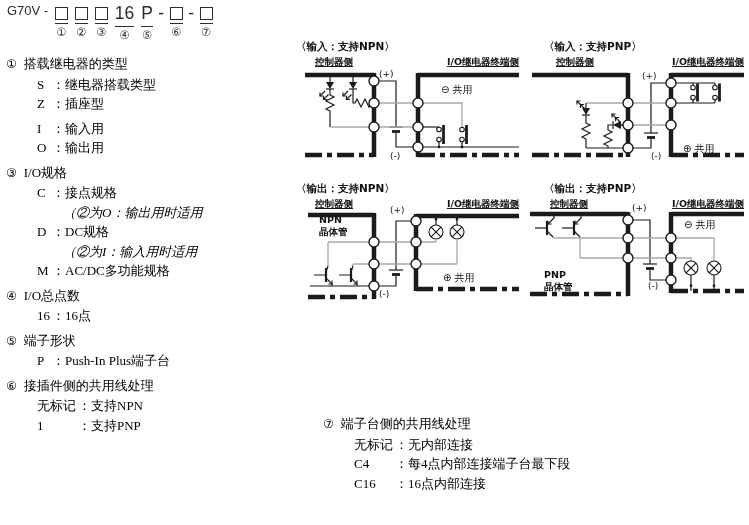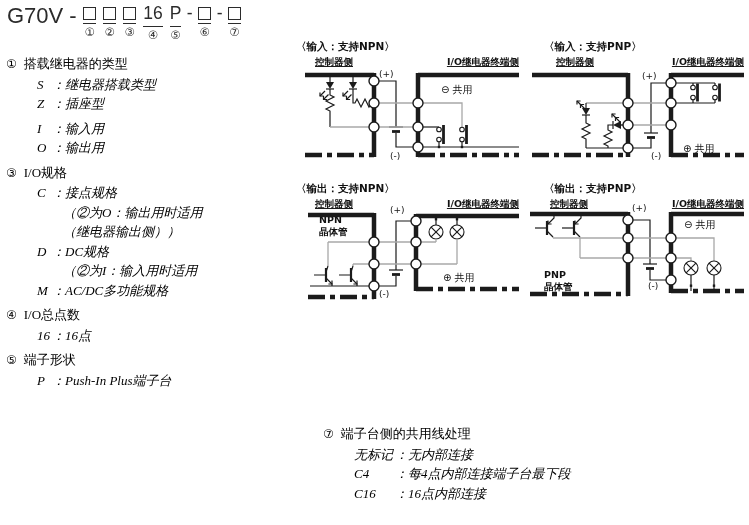--- a/index.html
+++ b/index.html
@@ -2,35 +2,35 @@
 <html><head>
 <meta charset="utf-8">
 <style>
   html,body{margin:0;padding:0;background:#fff;}
   .page{position:relative;width:749px;height:525px;background:#fff;overflow:hidden;
         font-family:"Liberation Serif","DejaVu Serif",serif;color:#000;}
 
   
   .model{position:absolute;left:7px;top:4px;display:flex;align-items:flex-start;
          font-family:"Liberation Sans","DejaVu Sans",sans-serif;color:#2b2b2b;}
-  .mtext{font-size:22px;line-height:1.1;margin-right:3px;}
+  .mtext{font-size:13px;line-height:1.1;margin-right:3px;}
   .mdash{font-size:17.5px;line-height:1.1;margin:0 2px;}
   .mseg{display:flex;flex-direction:column;align-items:center;margin:0 3.5px;}
   .mbox{width:11px;height:11px;border:1.8px solid #2b2b2b;margin-top:3px;}
   .mlbl{font-size:17.5px;line-height:1.1;}
   .mul{align-self:stretch;height:0;border-bottom:1.5px solid #2b2b2b;margin-top:3px;}
   .mnum{font-family:"DejaVu Sans",sans-serif;font-size:11.5px;margin-top:1px;}
 
   
   .legend{position:absolute;left:6px;top:54px;width:300px;font-size:13px;}
-  .legend7{position:absolute;left:323px;top:424px;width:420px;font-size:13px;}
+  .legend7{position:absolute;left:323px;top:414px;width:420px;font-size:13px;}
   .grp{margin-bottom:5px;}
   .line{line-height:19.5px;white-space:nowrap;}
   .gnum{font-family:"DejaVu Sans",sans-serif;font-size:12px;margin-right:7px;}
-  .li{padding-left:31px;font-style:italic;}
+  .li{padding-left:31px;}
   .li2{padding-left:57px;font-style:italic;}
   .k{display:inline-block;min-width:15px;}
   .kw{min-width:41px;}
 
   
   .diag{position:absolute;}
   .rail{stroke:#1b1b1b;stroke-width:4.5;fill:none;}
   .dashy{stroke-dasharray:17 5 5 5;}
   .w{stroke:#1b1b1b;stroke-width:1.2;fill:none;}
   .wt{stroke:#1b1b1b;stroke-width:2.8;fill:none;}
@@ -98,32 +98,36 @@
       <div class="line li"><span class="k">Z</span><span>：插座型</span></div>
     </div>
     <div class="grp">
       <div class="line li"><span class="k">I</span><span>：输入用</span></div>
       <div class="line li"><span class="k">O</span><span>：输出用</span></div>
     </div>
     <div class="grp">
       <div class="line t"><span class="gnum">③</span><span>I/O规格</span></div>
       <div class="line li"><span class="k">C</span><span>：接点规格</span></div>
       <div class="line li2"><span>（②为O：输出用时适用</span></div>
-      <div class="line li2"><span>（继电器输出侧））</span></div>
       <div class="line li"><span class="k">D</span><span>：DC规格</span></div>
       <div class="line li2"><span>（②为I：输入用时适用</span></div>
       <div class="line li"><span class="k">M</span><span>：AC/DC多功能规格</span></div>
     </div>
     <div class="grp">
       <div class="line t"><span class="gnum">④</span><span>I/O总点数</span></div>
       <div class="line li"><span class="k">16</span><span>：16点</span></div>
     </div>
     <div class="grp">
       <div class="line t"><span class="gnum">⑤</span><span>端子形状</span></div>
       <div class="line li"><span class="k">P</span><span>：Push-In Plus端子台</span></div>
+    </div>
+    <div class="grp">
+      <div class="line t"><span class="gnum">⑥</span><span>接插件侧的共用线处理</span></div>
+      <div class="line li"><span class="k kw">无标记</span><span>：支持NPN</span></div>
+      <div class="line li"><span class="k kw">1</span><span>：支持PNP</span></div>
     </div>
   </div>
 
   <div class="legend7">
     <div class="line t"><span class="gnum">⑦</span><span>端子台侧的共用线处理</span></div>
     <div class="line li"><span class="k kw">无标记</span><span>：无内部连接</span></div>
     <div class="line li"><span class="k kw">C4</span><span>：每4点内部连接端子台最下段</span></div>
     <div class="line li"><span class="k kw">C16</span><span>：16点内部连接</span></div>
   </div>
 

